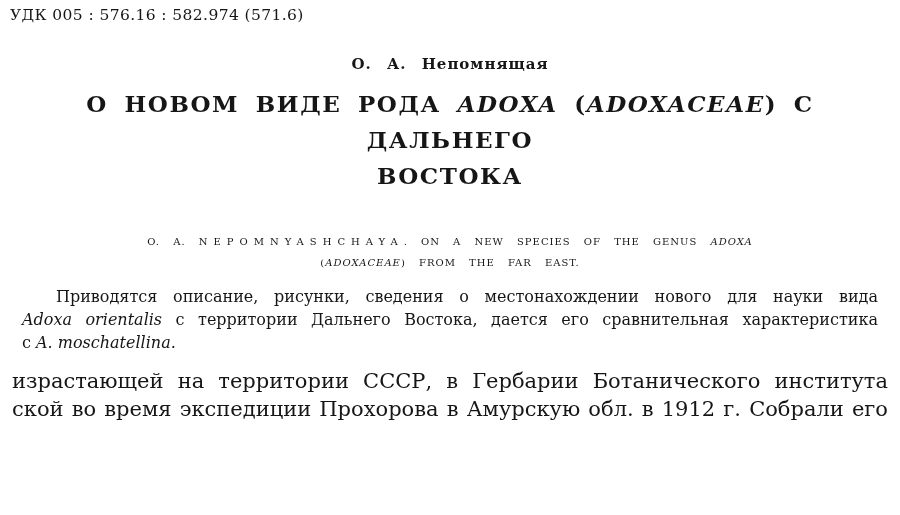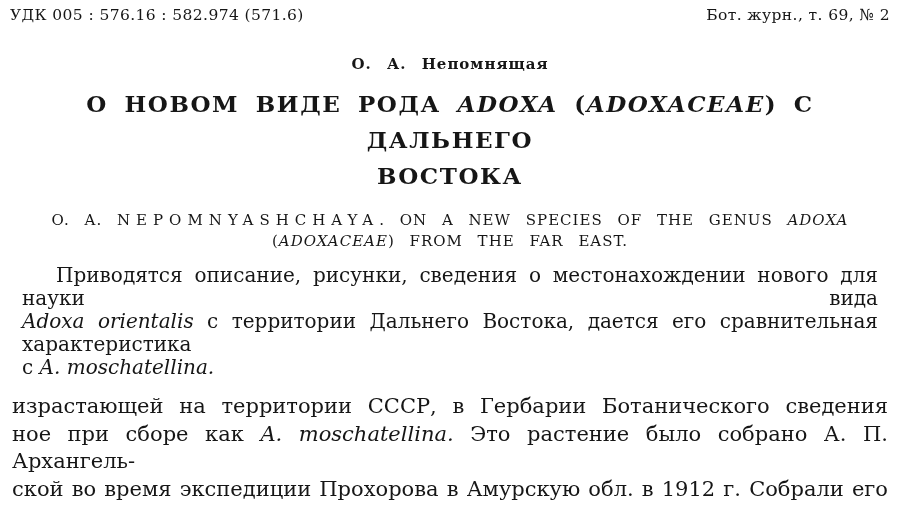--- a/index.html
+++ b/index.html
@@ -33,30 +33,30 @@
   .title {
     margin: 13px 30px 0 30px;
     text-align: center;
     font-weight: bold;
     font-size: 23px;
     line-height: 36px;
     letter-spacing: 1.6px;
     word-spacing: 7px;
   }
   .entitle {
-    margin-top: 16px;
+    margin-top: 37px;
     text-align: center;
-    font-size: 15px;
+    font-size: 10px;
     line-height: 21px;
     letter-spacing: 1px;
     word-spacing: 9px;
   }
   .abstract {
     margin: 12px 12px 0 12px;
-    font-size: 20px;
+    font-size: 16px;
     line-height: 23px;
   }
   .bodypar {
     margin: 14px 2px 0 2px;
     font-size: 21px;
     line-height: 27.5px;
   }
   .line { display: block; }
   .just { text-align: justify; text-align-last: justify; }
   .indent-a { text-indent: 34px; }
@@ -64,21 +64,20 @@
   .it { font-style: italic; }
   .ls { letter-spacing: 6px; }
 </style>
 </head>
 <body>
 
 <div class="page">
 
   <div class="topline">
     <span>УДК 005 : 576.16 : 582.974 (571.6)</span>
-    <span>Бот. журн., т. 69, № 2</span>
   </div>
 
   <div class="author">О. А. Непомнящая</div>
 
   <div class="title">
     <span class="line"><span>О НОВОМ ВИДЕ РОДА </span><span class="it">ADOXA</span><span> (</span><span class="it">ADOXACEAE</span><span>) С ДАЛЬНЕГО</span></span>
     <span class="line"><span>ВОСТОКА</span></span>
   </div>
 
   <div class="entitle">
@@ -86,19 +85,18 @@
     <span class="line"><span>(</span><span class="it">ADOXACEAE</span><span>) FROM THE FAR EAST.</span></span>
   </div>
 
   <div class="abstract">
     <span class="line just indent-a"><span>Приводятся описание, рисунки, сведения о местонахождении нового для науки вида</span></span>
     <span class="line just"><span class="it">Adoxa orientalis</span><span> с территории Дальнего Востока, дается его сравнительная характеристика</span></span>
     <span class="line"><span>с </span><span class="it">A. moschatellina.</span></span>
   </div>
 
   <div class="bodypar">
-    <span class="line just"><span>израстающей на территории СССР, в Гербарии Ботанического сведения</span></span>
-    <span class="line just"><span>ное при сборе как </span><span class="it">A. moschatellina.</span><span> Это растение было собрано А. П. Архангель-</span></span>
+    <span class="line just"><span>израстающей на территории СССР, в Гербарии Ботанического института</span></span>
     <span class="line just"><span>ской во время экспедиции Прохорова в Амурскую обл. в 1912 г. Собрали его</span></span>
 
   </div>
 
 </div>
 
 </body></html>

